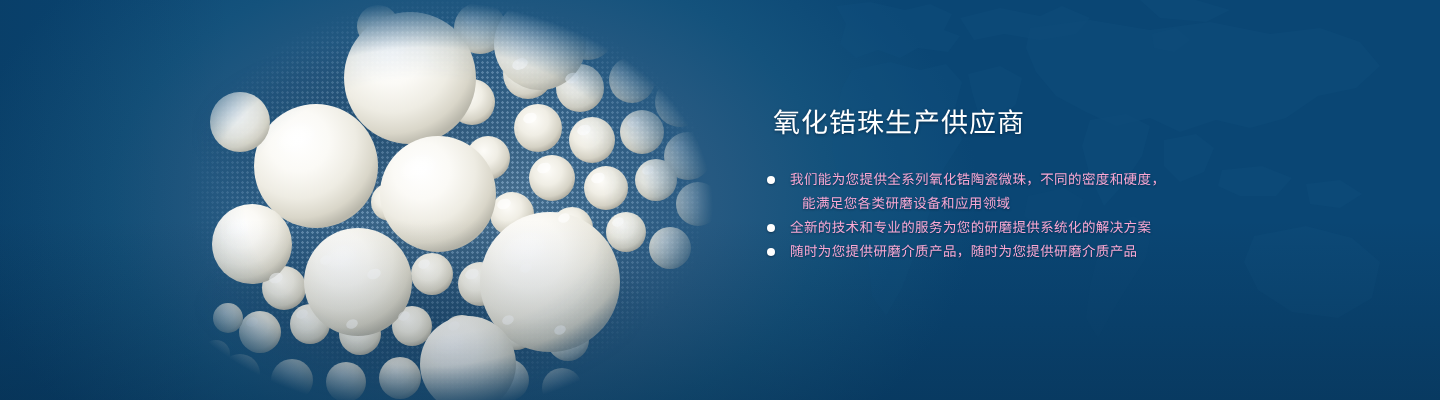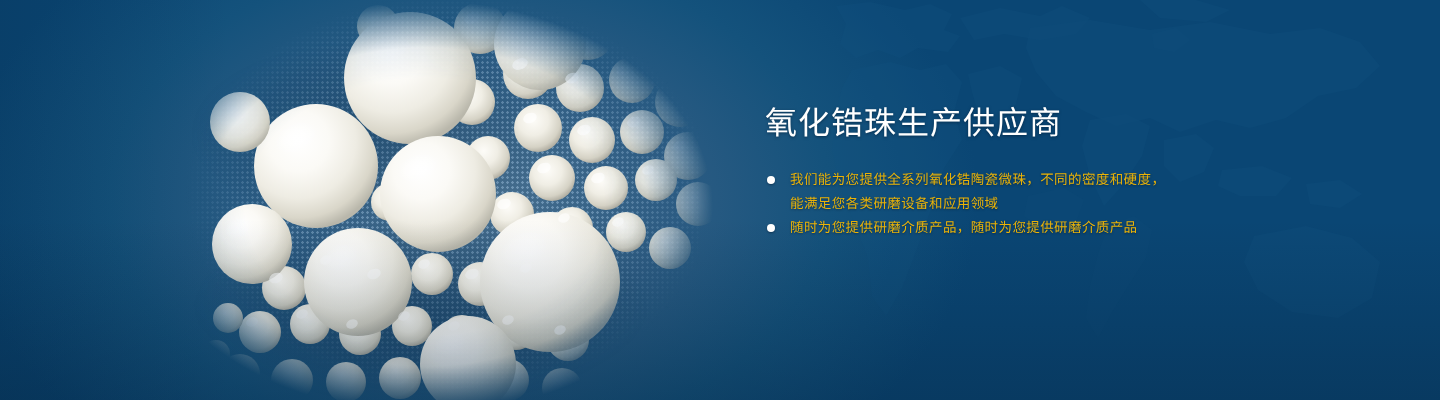--- a/index.html
+++ b/index.html
@@ -73,56 +73,56 @@
   .beads svg { width: 100%; height: 100%; display: block; }
 
   
   .copy {
     position: absolute;
     left: 765px;
     top: 106px;
     width: 460px;
   }
   .headline {
-    margin: 0 0 28px 0;
-    font-size: 32px;
+    margin: 0 0 28px 8px;
+    font-size: 27px;
     line-height: 34px;
     font-weight: 400;
     letter-spacing: 1px;
     color: #ffffff;
     text-shadow: 0 1px 3px rgba(2,22,42,.55);
     white-space: nowrap;
   }
   .bullets {
     list-style: none;
     margin: 0;
     padding: 0;
   }
   .bullet {
     position: relative;
     padding-left: 25px;
     margin-bottom: 0;
     font-size: 13.5px;
     line-height: 24px;
-    color: #eab308;
+    color: #f9a8d4;
     text-shadow: 0 1px 2px rgba(2,22,42,.5);
     letter-spacing: .4px;
   }
   .bullet-dot {
     position: absolute;
     left: 2px;
     top: 8px;
     width: 8px;
     height: 8px;
     border-radius: 50%;
     background: #ffffff;
     box-shadow: 0 1px 2px rgba(2,22,42,.45);
   }
   .bullet-line { display: block; }
-  .bullet-line-2 { display: block; }
+  .bullet-line-2 { display: block; margin-left: 12px; }
 </style>
 </head>
 <body>
 
 <div class="banner">
 
   <div class="bg-base"></div>
 
   <div class="bg-map">
     <svg viewBox="0 0 1440 400" preserveAspectRatio="xMidYMid slice" aria-hidden="true">
@@ -319,20 +319,24 @@
     <h1 class="headline">氧化锆珠生产供应商</h1>
 
     <ul class="bullets">
 
       <li class="bullet">
         <span class="bullet-dot"></span>
         <span class="bullet-line">我们能为您提供全系列氧化锆陶瓷微珠，不同的密度和硬度，</span>
         <span class="bullet-line-2">能满足您各类研磨设备和应用领域</span>
       </li>
 
+      <li class="bullet">
+        <span class="bullet-dot"></span>
+        <span class="bullet-line">全新的技术和专业的服务为您的研磨提供系统化的解决方案</span>
+      </li>
 
       <li class="bullet">
         <span class="bullet-dot"></span>
         <span class="bullet-line">随时为您提供研磨介质产品，随时为您提供研磨介质产品</span>
       </li>
 
     </ul>
   </div>
 
 </div>

